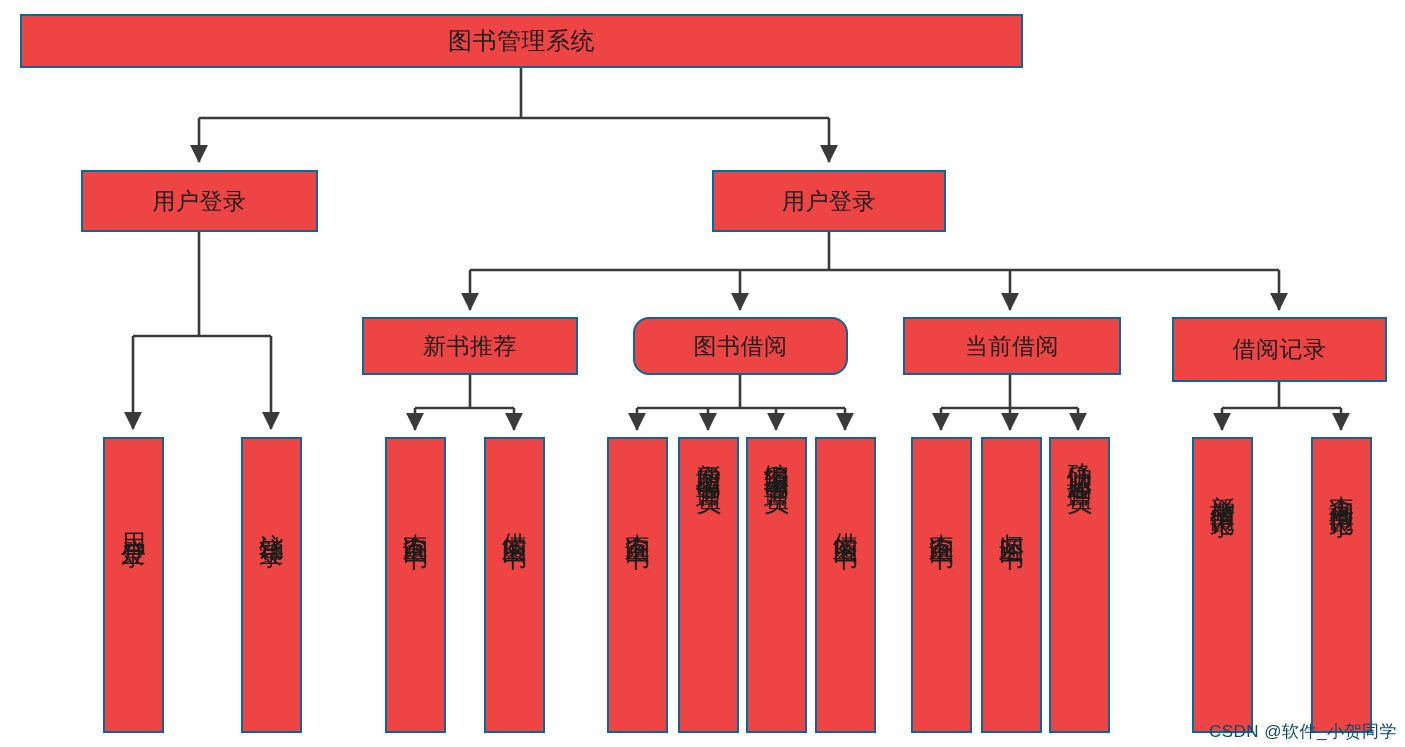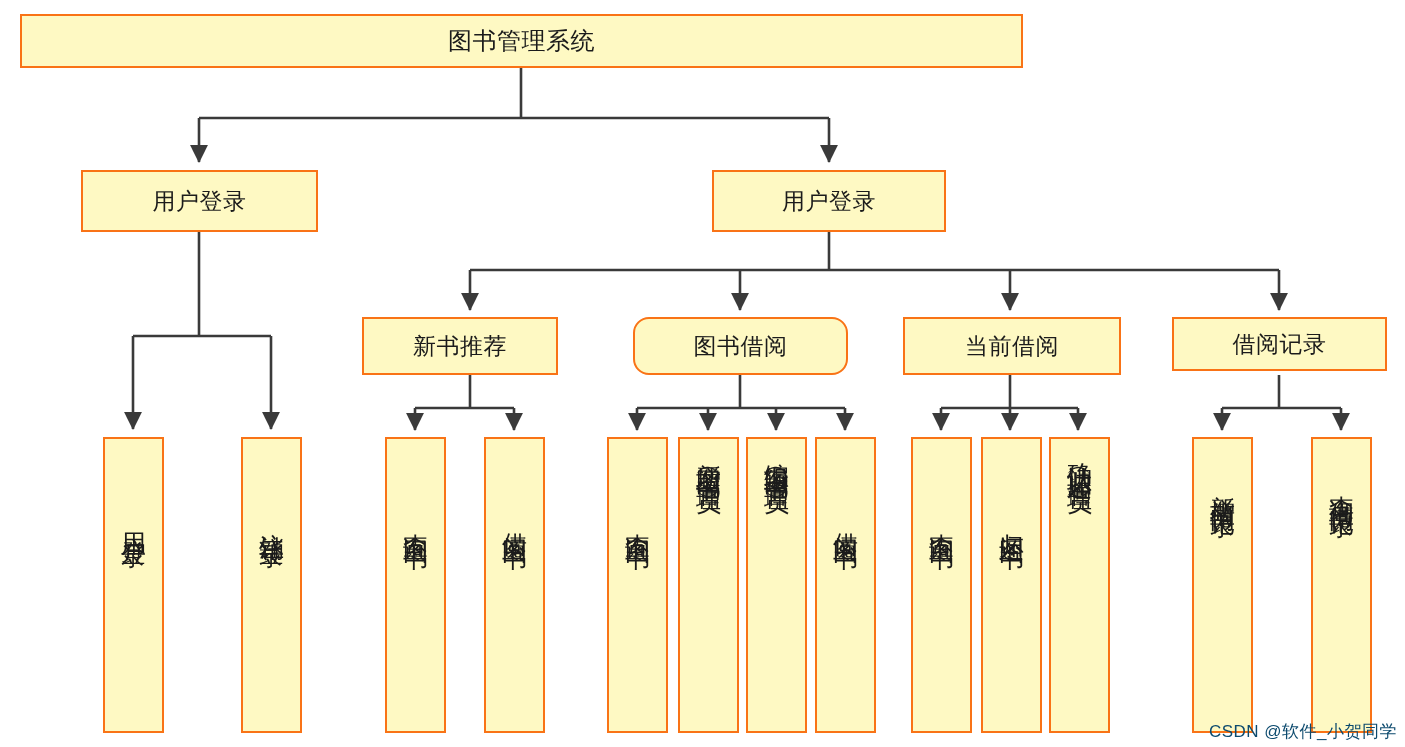--- a/index.html
+++ b/index.html
@@ -22,22 +22,22 @@
     position: absolute;
     left: 0;
     top: 0;
     width: 1405px;
     height: 747px;
     pointer-events: none;
   }
   .node {
     position: absolute;
     box-sizing: border-box;
-    background: #fef9c3;
-    border: 2px solid #f97316;
+    background: #ef4444;
+    border: 2px solid #0369a1;
     display: flex;
     align-items: center;
     justify-content: center;
     color: #1b1b1b;
     z-index: 2;
   }
   .node .label {
     display: block;
     text-align: center;
     line-height: 1.14;
@@ -142,30 +142,30 @@
     <span class="label">图书管理系统</span>
   </div>
 
   <div class="node h" style="left:81px; top:170px; width:237px; height:62px;">
     <span class="label">用户登录</span>
   </div>
   <div class="node h" style="left:712px; top:170px; width:234px; height:62px;">
     <span class="label">用户登录</span>
   </div>
 
-  <div class="node h" style="left:362px; top:317px; width:196px; height:58px;">
+  <div class="node h" style="left:362px; top:317px; width:216px; height:58px;">
     <span class="label">新书推荐</span>
   </div>
   <div class="node h" style="left:633px; top:317px; width:215px; height:58px;border-radius:16px;">
     <span class="label">图书借阅</span>
   </div>
   <div class="node h" style="left:903px; top:317px; width:218px; height:58px;">
     <span class="label">当前借阅</span>
   </div>
-  <div class="node h" style="left:1172px; top:317px; width:215px; height:54px;">
+  <div class="node h" style="left:1172px; top:317px; width:215px; height:65px;">
     <span class="label">借阅记录</span>
   </div>
 
   <div class="node v" style="left:103px; top:437px; width:61px; height:296px;">
     <span class="label" style="margin-top:74px;">用户登录</span>
   </div>
   <div class="node v" style="left:241px; top:437px; width:61px; height:296px;">
     <span class="label" style="margin-top:74px;">注销登录</span>
   </div>
 

